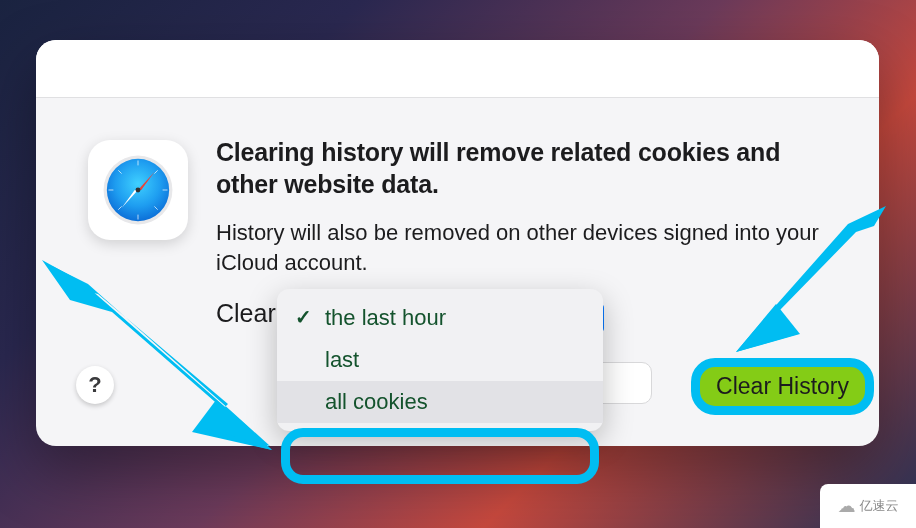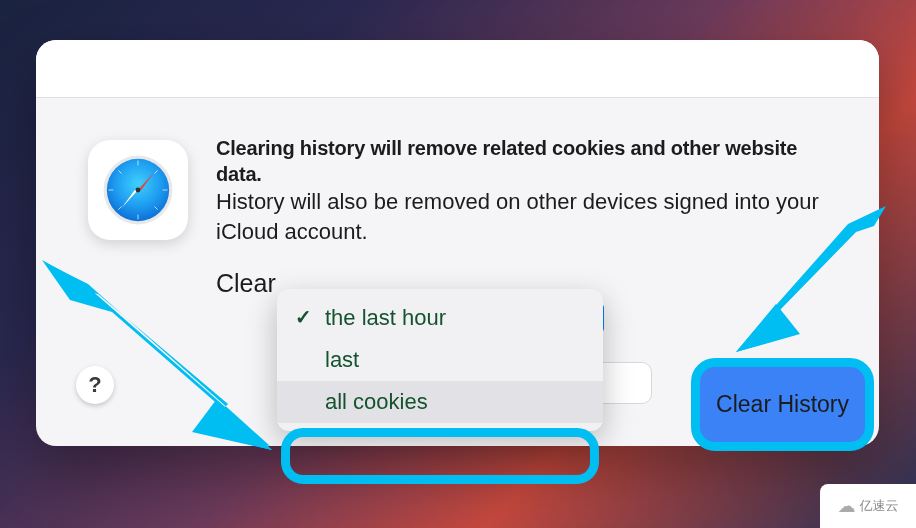--- a/index.html
+++ b/index.html
@@ -44,27 +44,28 @@
     display: flex;
     align-items: center;
     justify-content: center;
     flex-shrink: 0;
     margin-top: 4px;
   }
   .app-icon svg { width: 82px; height: 82px; }
 
   .content { flex: 1; }
   .headline {
-    font-size: 20px;
+    font-size: 25px;
     font-weight: 700;
     color: #1c1c1e;
     line-height: 1.28;
     letter-spacing: -0.2px;
   }
   .subtext {
+    margin-top: 18px;
     font-size: 22px;
     font-weight: 400;
     color: #1c1c1e;
     line-height: 1.35;
   }
   .clear-row {
     margin-top: 22px;
     font-size: 25px;
     font-weight: 400;
     color: #1c1c1e;
@@ -146,24 +147,24 @@
     height: 42px;
     background: #ffffff;
     border: 1px solid #d8d8da;
     border-radius: 10px;
   }
 
   .clear-history-button {
     position: absolute;
     right: 42px;
     top: 358px;
-    background: #3b82f6;
+    background: #84cc16;
     border: 9px solid #00bdf2;
     border-radius: 24px;
-    padding: 24px 16px;
+    padding: 6px 16px;
     font-size: 23px;
     font-weight: 500;
     color: #1c1c1e;
     cursor: pointer;
     z-index: 22;
   }
 
   .arrow {
     position: absolute;
     z-index: 25;

